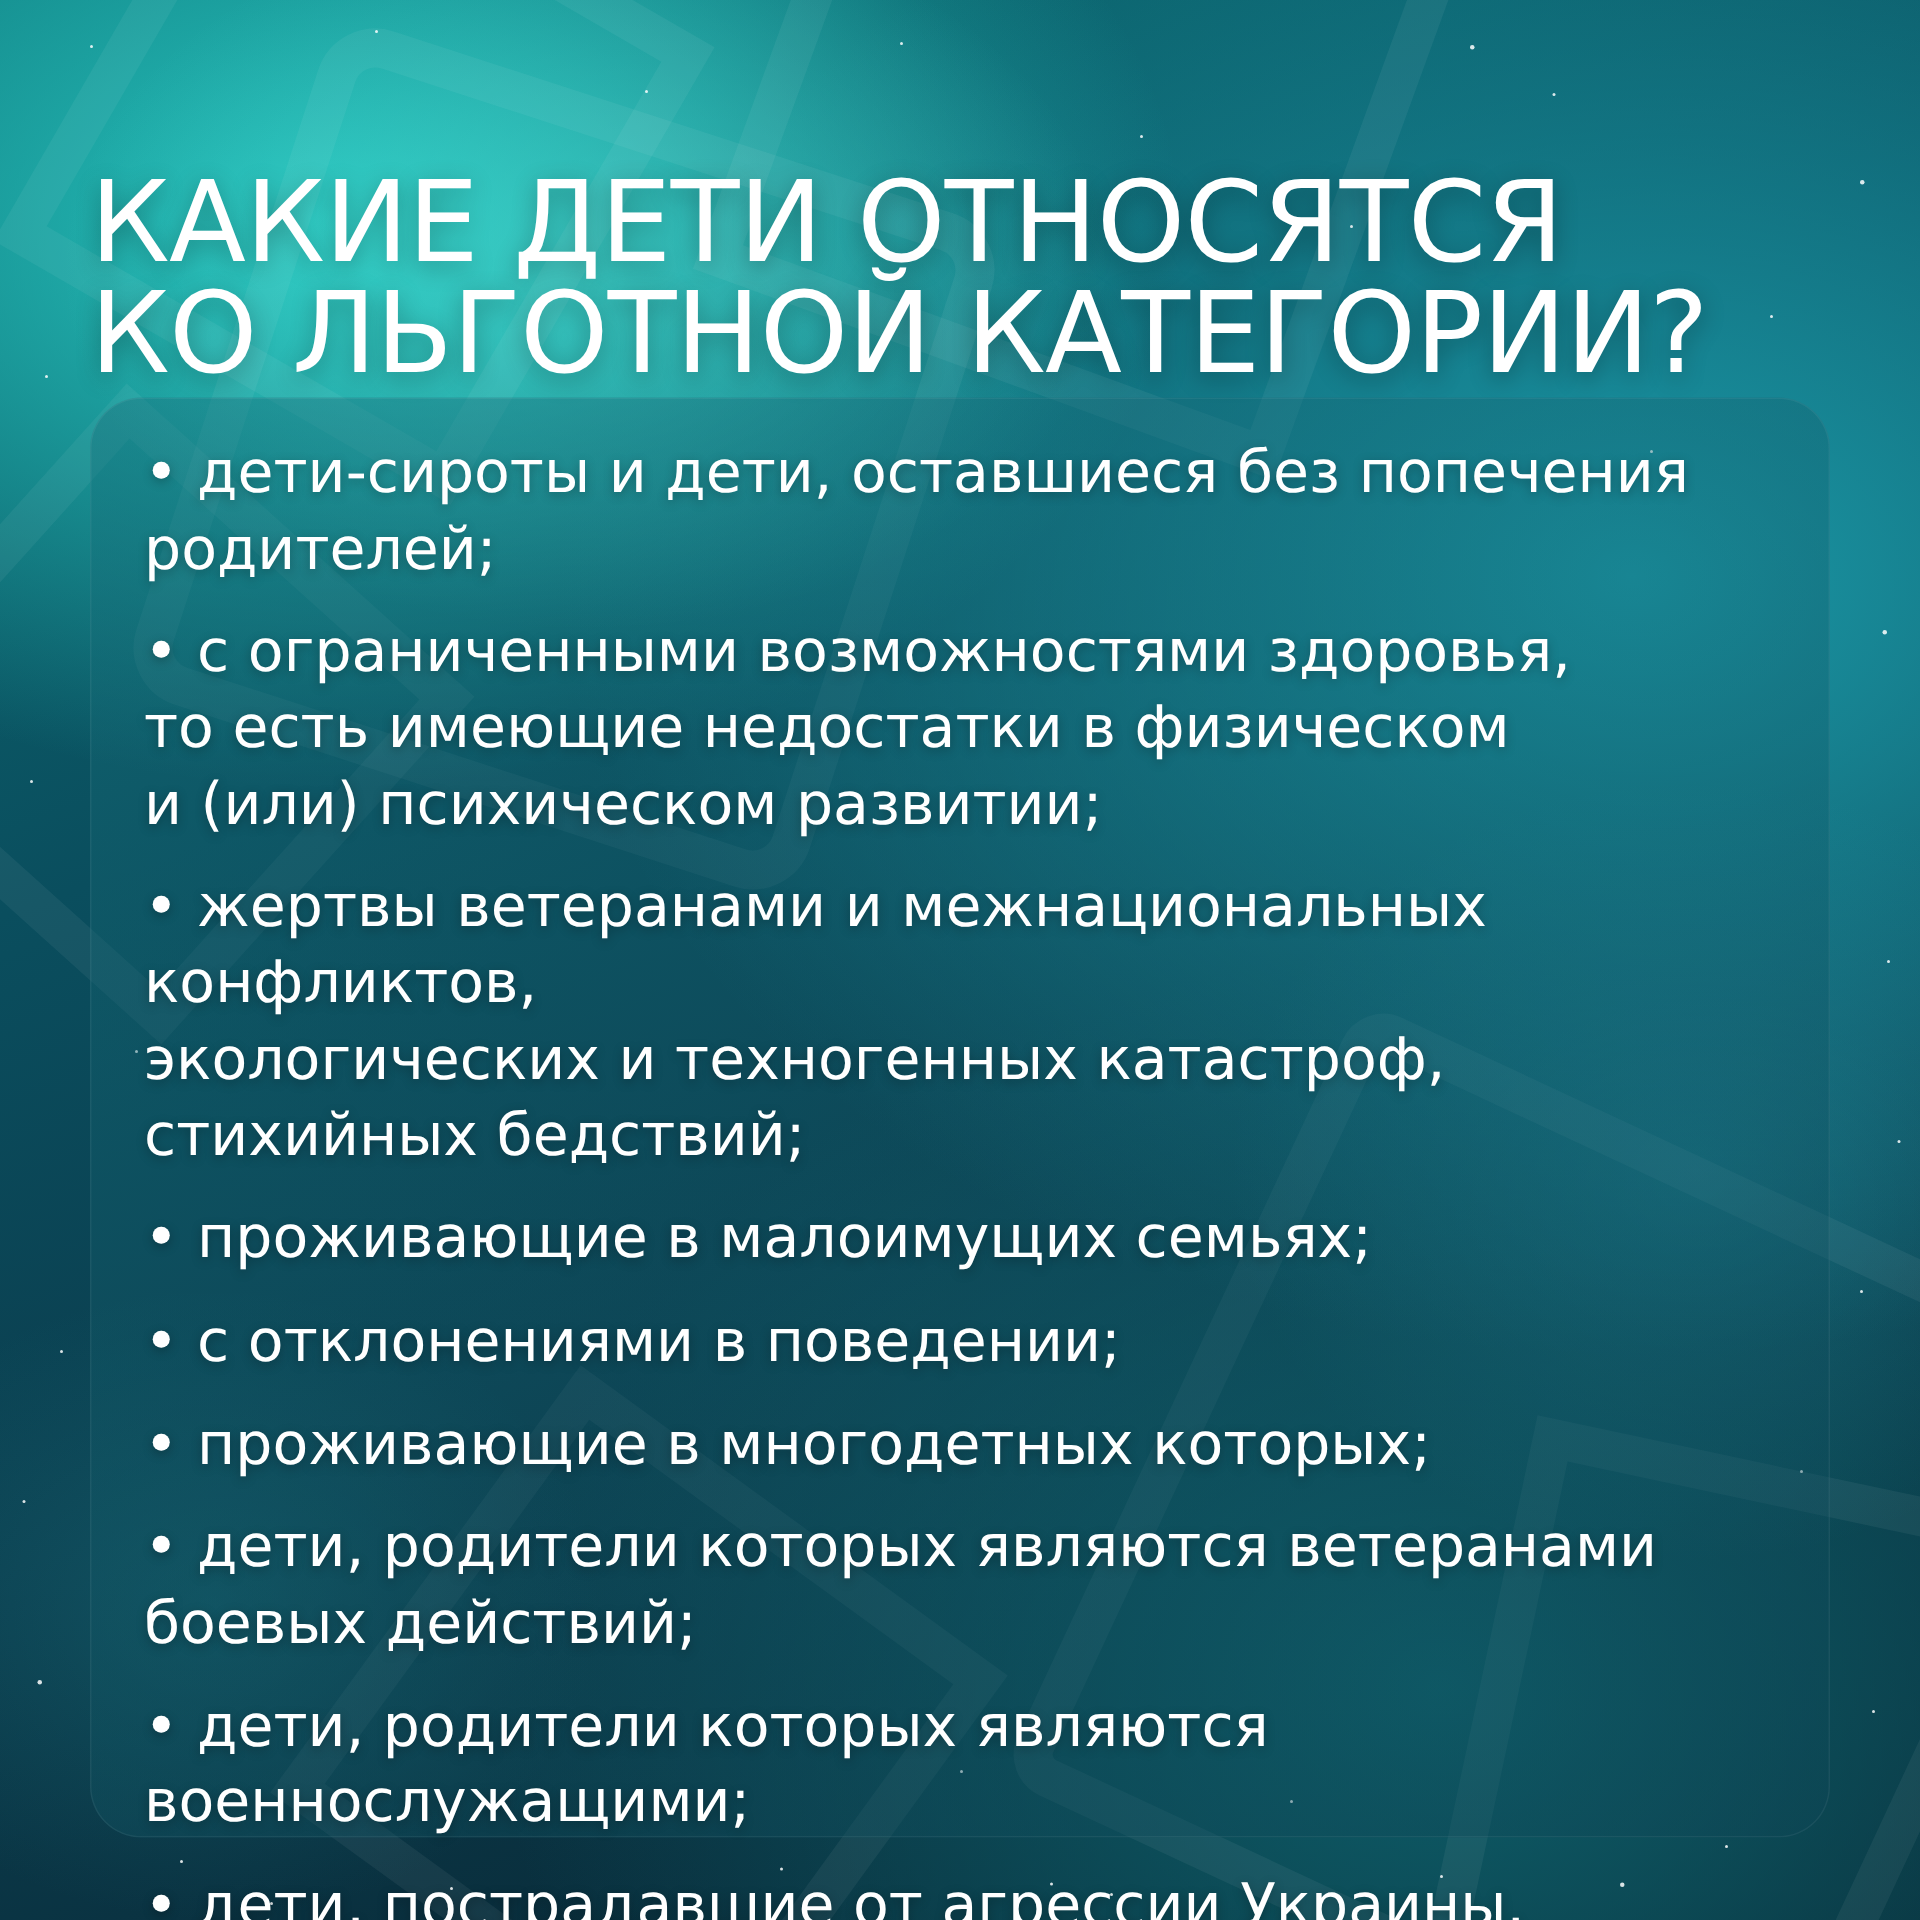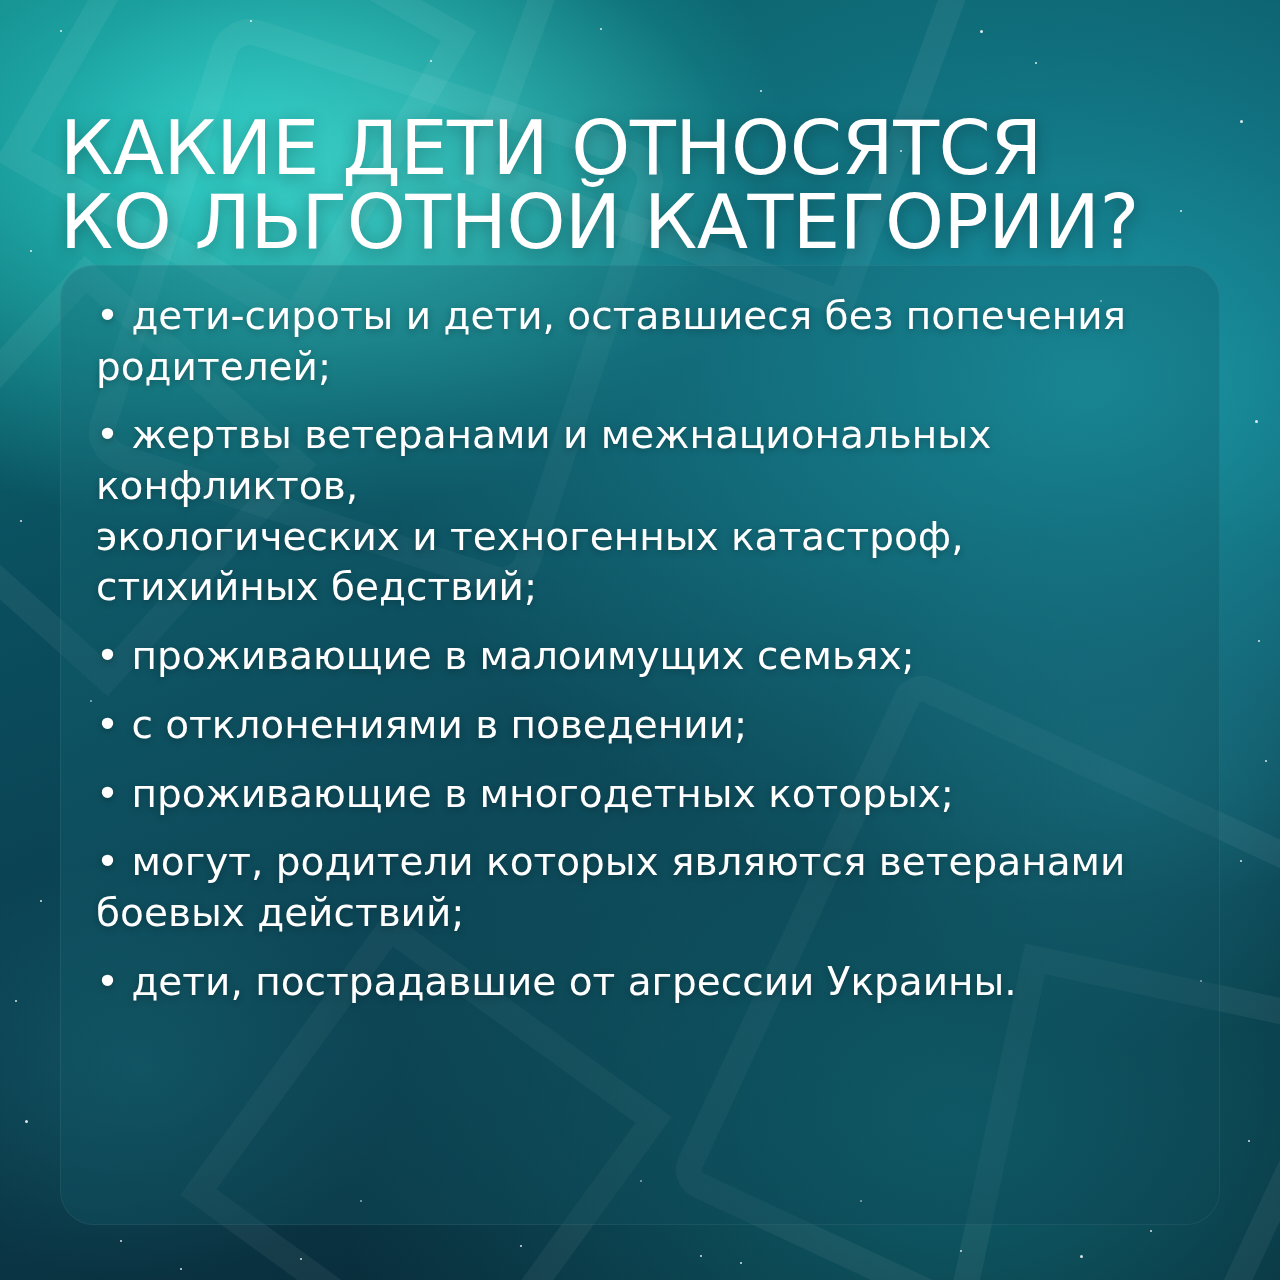--- a/index.html
+++ b/index.html
@@ -146,23 +146,27 @@
       <div class="star" style="left: 1265px; top: 760px; width: 2px; height: 2px;"></div>
       <div class="star" style="left: 180px; top: 1268px; width: 2px; height: 2px;"></div>
     </div>
 
   <h1 class="title">КАКИЕ ДЕТИ ОТНОСЯТСЯ
 КО ЛЬГОТНОЙ КАТЕГОРИИ?</h1>
 
   <div class="card">
     <ul class="list" id="list">
         <li>• дети-сироты и дети, оставшиеся без попечения родителей;</li>
+        <li>• с ограниченными возможностями здоровья,
+то есть имеющие недостатки в физическом
+и (или) психическом развитии;</li>
         <li>• жертвы ветеранами и межнациональных конфликтов,
 экологических и техногенных катастроф, стихийных бедствий;</li>
         <li>• проживающие в малоимущих семьях;</li>
         <li>• с отклонениями в поведении;</li>
         <li>• проживающие в многодетных которых;</li>
-        <li>• могут, родители которых являются ветеранами боевых действий;</li>
+        <li>• дети, родители которых являются ветеранами боевых действий;</li>
+        <li>• дети, родители которых являются военнослужащими;</li>
         <li>• дети, пострадавшие от агрессии Украины.</li>
       </ul>
   </div>
 
 </div>
 
 </body></html>

